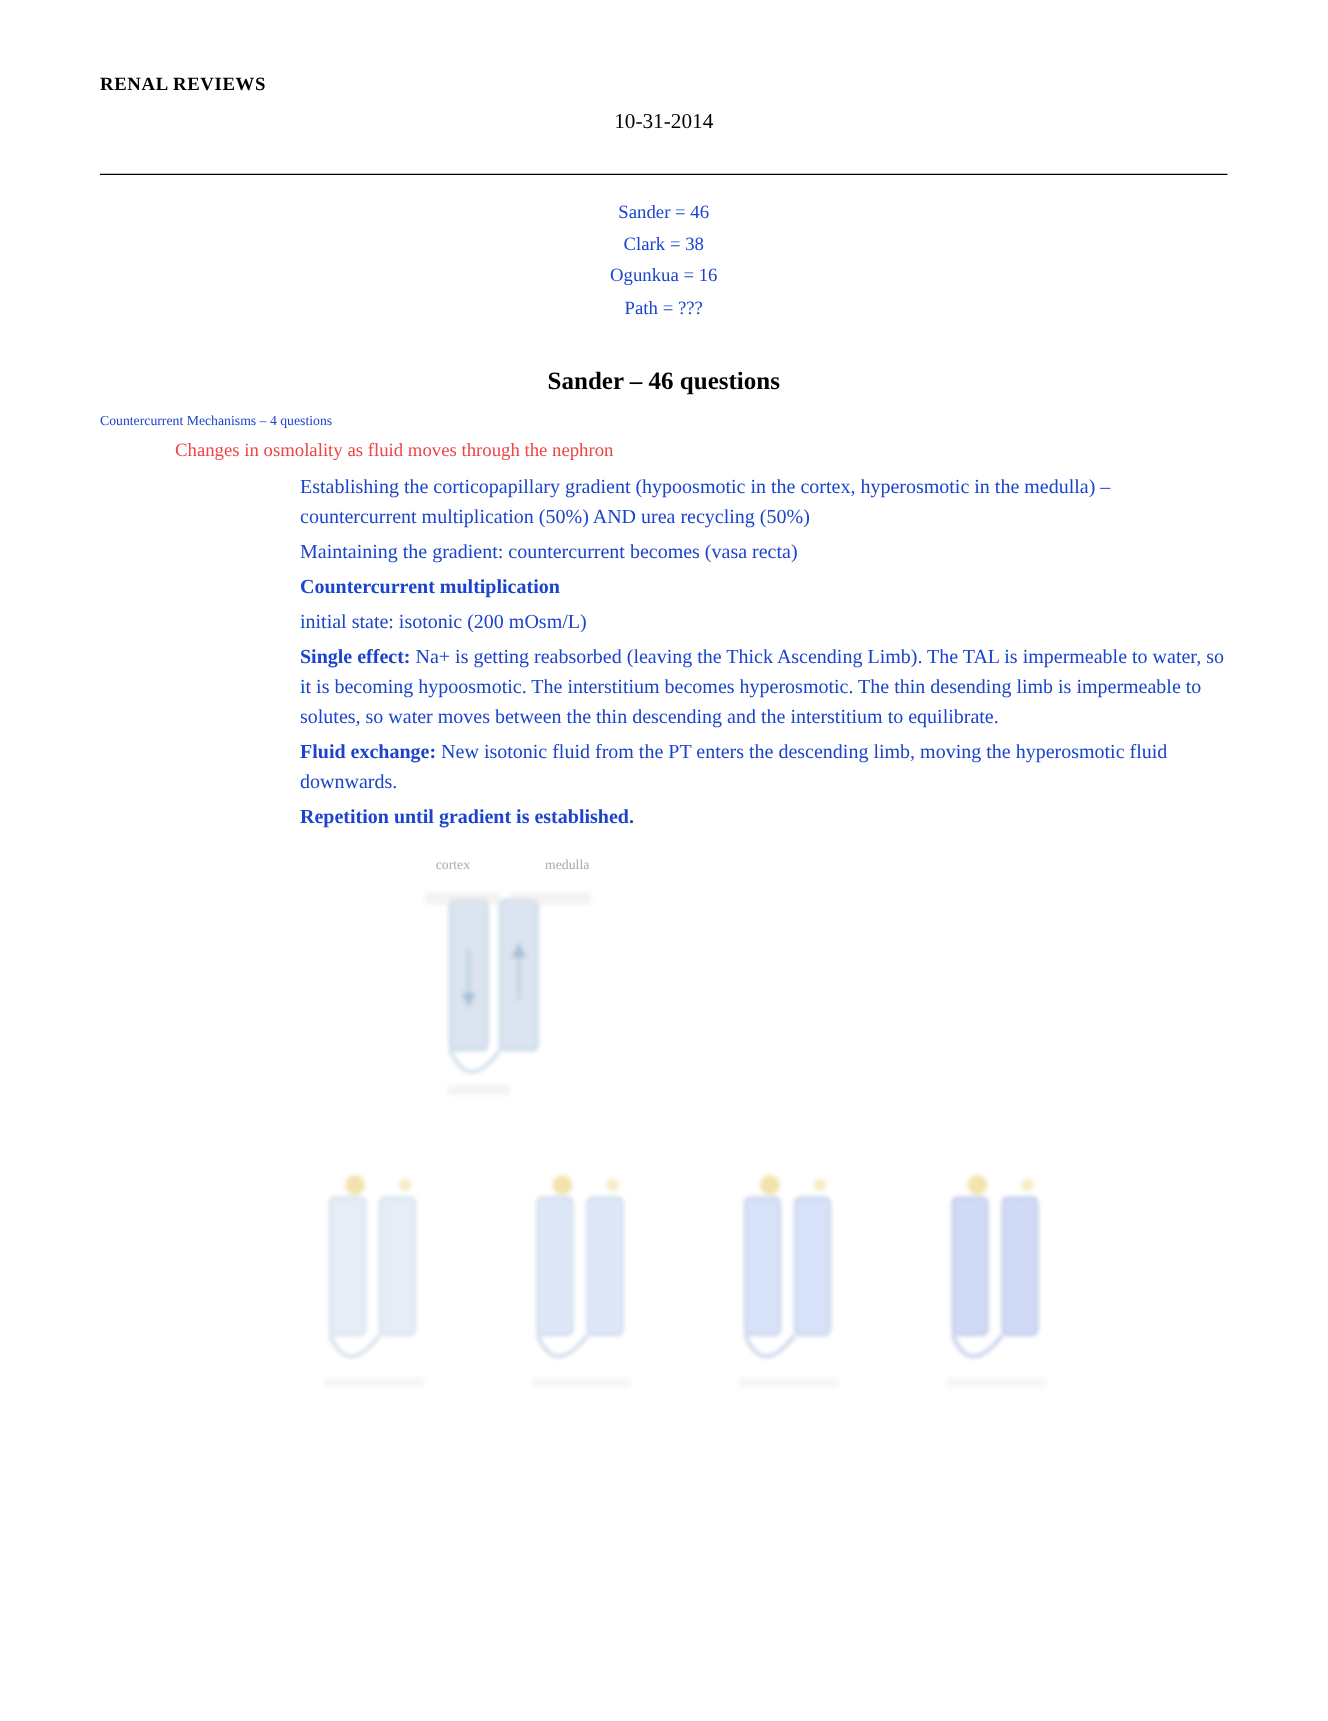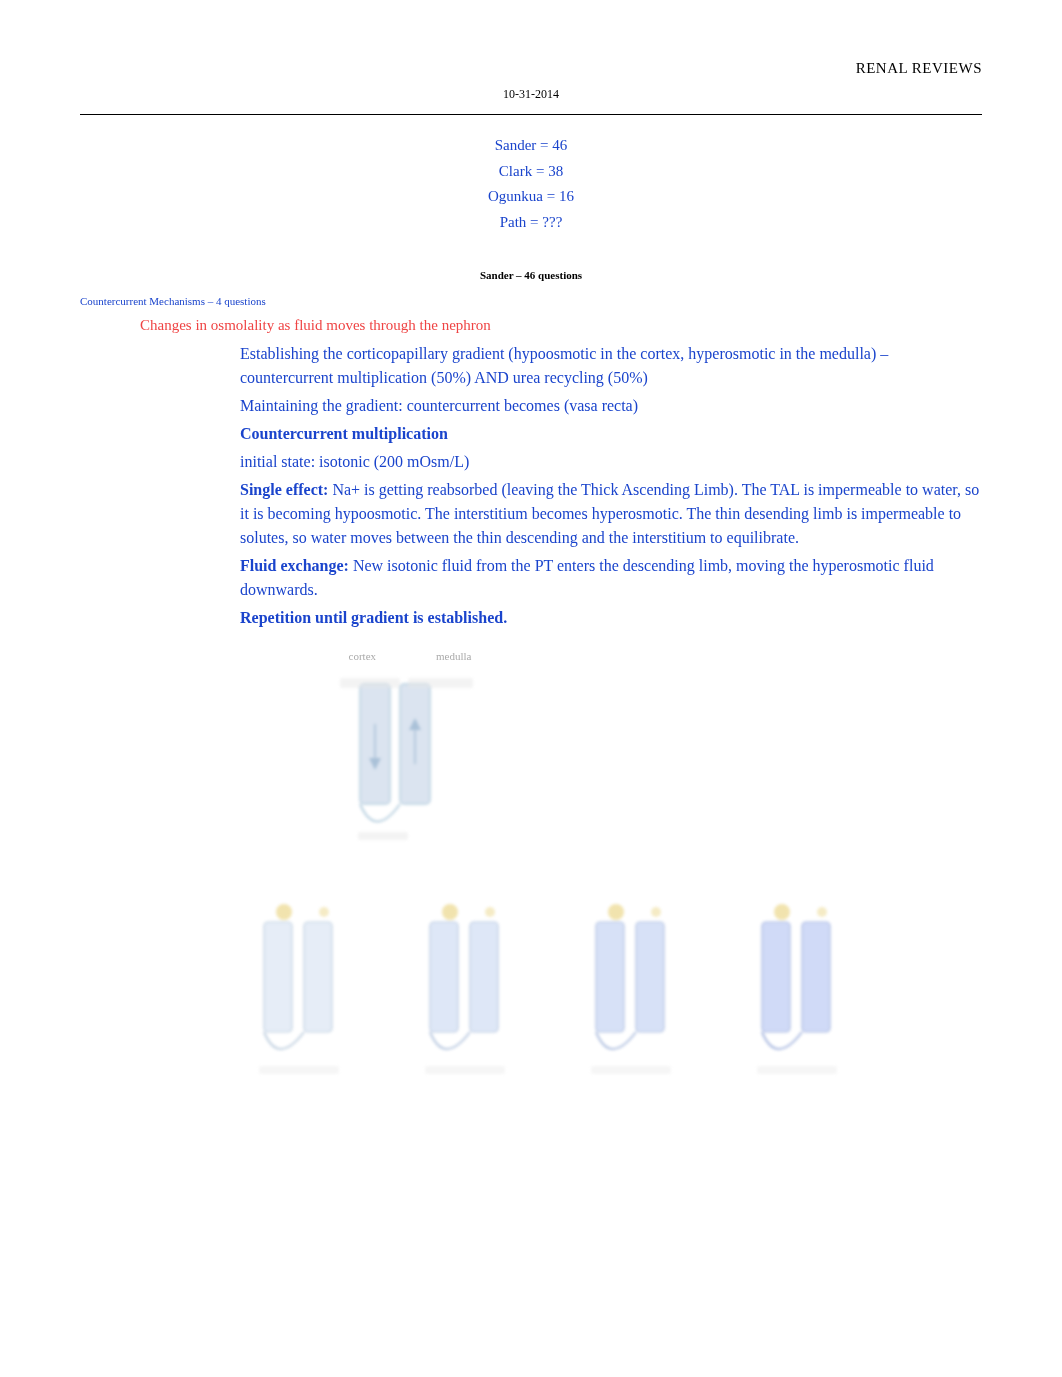--- a/index.html
+++ b/index.html
@@ -7,31 +7,31 @@
       background: #fff;
       font-family: 'Times New Roman', Times, serif;
       font-size: 15px;
       color: #000;
       width: 1062px;
       min-height: 1377px;
       padding: 60px 80px;
     }
 
     .page-title {
-      text-align: right;
-      font-weight: normal;
+      text-align: left;
+      font-weight: bold;
       font-size: 15px;
       margin-bottom: 10px;
       letter-spacing: 0.5px;
     }
 
     .page-date {
       text-align: center;
-      font-size: 12px;
-      margin-bottom: 12px;
+      font-size: 17px;
+      margin-bottom: 32px;
     }
 
     .divider {
       border: none;
       border-top: 1.5px solid #000;
       margin-bottom: 18px;
     }
 
     .scores {
       text-align: center;
@@ -41,21 +41,21 @@
 
     .scores span {
       color: #1a44cc;
       display: block;
       font-size: 15px;
     }
 
     .section-title-bold {
       text-align: center;
       font-weight: bold;
-      font-size: 11px;
+      font-size: 20px;
       margin-bottom: 14px;
     }
 
     .subsection-heading {
       color: #1a44cc;
       font-size: 11px;
       margin-bottom: 10px;
     }
 
     .level1 {

